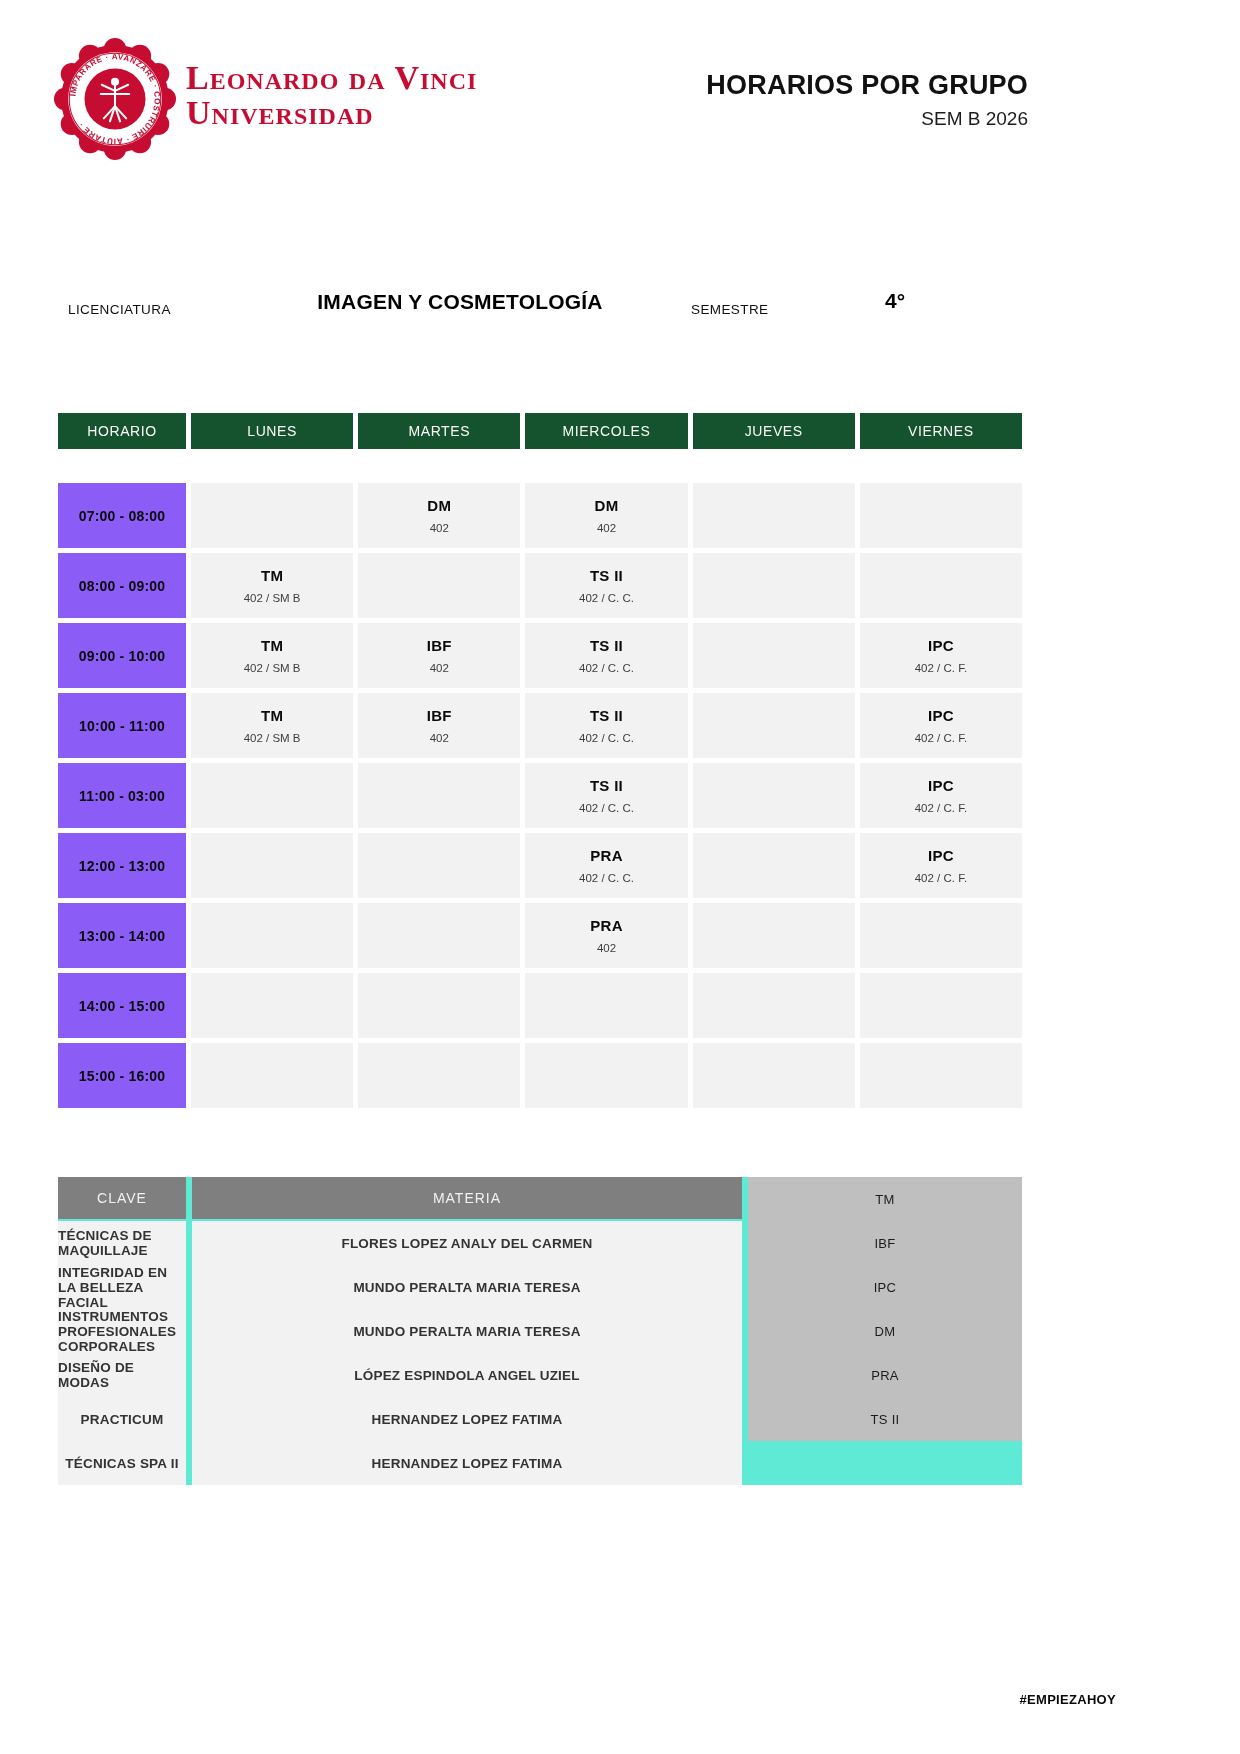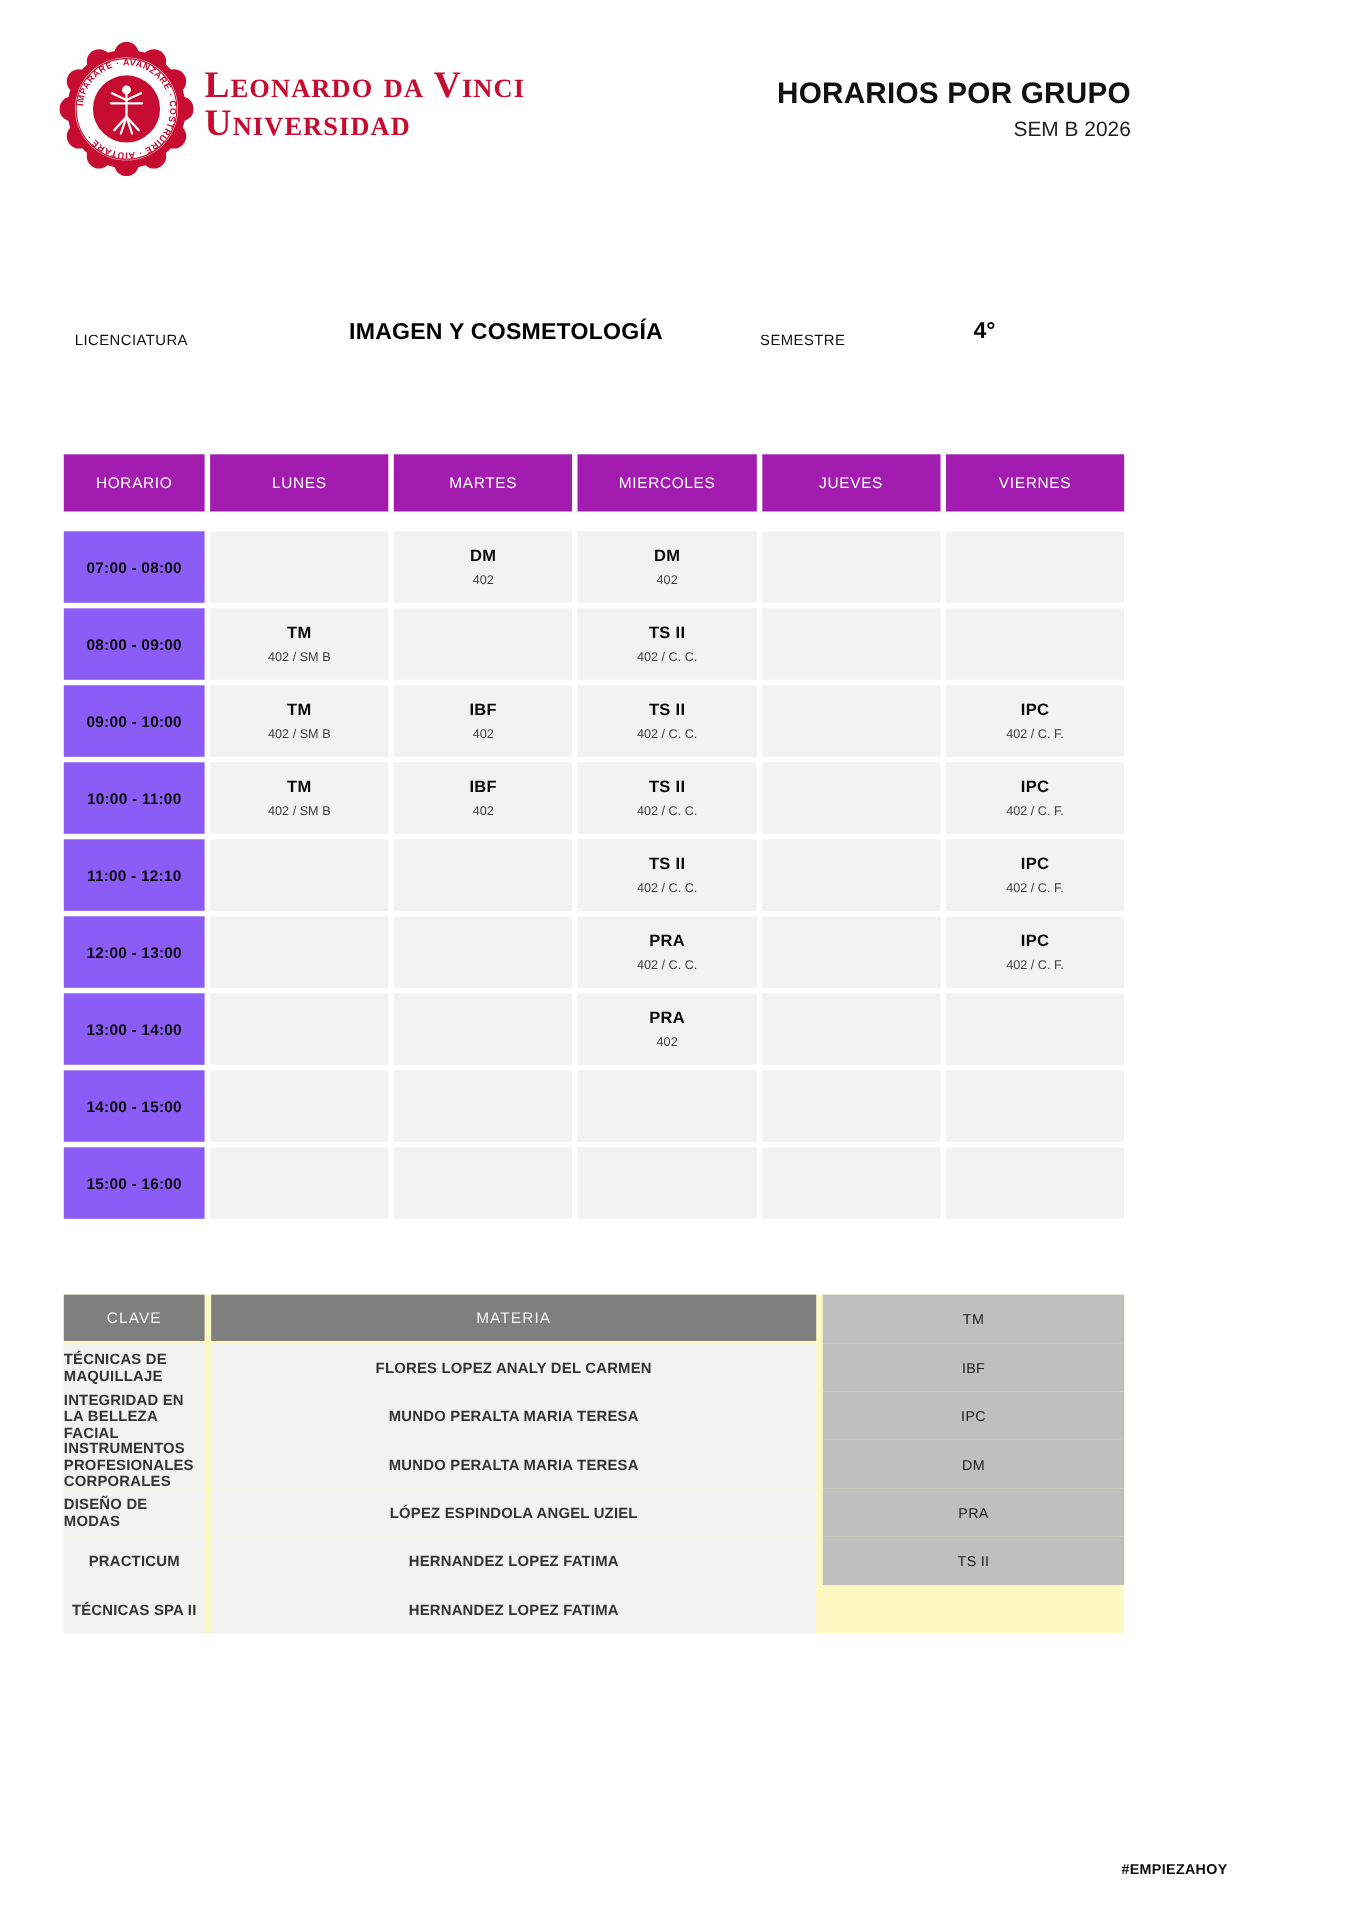--- a/index.html
+++ b/index.html
@@ -36,22 +36,22 @@
   
   .sched{
     position:absolute;left:58px;top:413px;width:964px;
     display:grid;
     grid-template-columns:128px repeat(5,1fr);
     grid-auto-rows:65px;
     gap:5px;
     background:#fff;
   }
   .sched .hcell{
-    height:52px;
-    background:#a21caf;color:#fdfdfd;
+    height:36px;
+    background:#14532d;color:#fdfdfd;
     display:flex;align-items:center;justify-content:center;
     font-size:14px;letter-spacing:.6px;
   }
   .time-cell{
     background:#8b5cf6;color:#0a0a0a;
     display:flex;align-items:center;justify-content:center;
     font-size:14px;font-weight:700;letter-spacing:.2px;
   }
   .sched-cell{
     background:#f2f2f2;
@@ -61,21 +61,21 @@
   .sched-cell .code{font-size:15px;font-weight:700;color:#0a0a0a;letter-spacing:.3px;}
   .sched-cell .room{font-size:11.5px;color:#3d3d3d;}
 
   
   .legend{
     position:absolute;left:58px;top:1177px;width:964px;
     display:grid;
     grid-template-columns:128px 550px 1fr;
     grid-auto-rows:44px;
     column-gap:6px;row-gap:0;
-    background:#fef9c3;
+    background:#5eead4;
   }
   .legend .hcell{
     height:42px;
     background:#7f7f7f;color:#f2f2f2;
     display:flex;align-items:center;justify-content:center;
     font-size:14px;letter-spacing:1px;
   }
   .legend .clave-cell{
     background:#bfbfbf;color:#1c1c1c;
     display:flex;align-items:center;justify-content:center;
@@ -208,21 +208,21 @@
       </div>
       <div class="sched-cell">
         <div class="code">TS II</div>
         <div class="room">402 / C. C.</div>
       </div>
       <div class="sched-cell"></div>
       <div class="sched-cell">
         <div class="code">IPC</div>
         <div class="room">402 / C. F.</div>
       </div>
-      <div class="time-cell">11:00 - 12:10</div>
+      <div class="time-cell">11:00 - 03:00</div>
       <div class="sched-cell"></div>
       <div class="sched-cell"></div>
       <div class="sched-cell">
         <div class="code">TS II</div>
         <div class="room">402 / C. C.</div>
       </div>
       <div class="sched-cell"></div>
       <div class="sched-cell">
         <div class="code">IPC</div>
         <div class="room">402 / C. F.</div>

